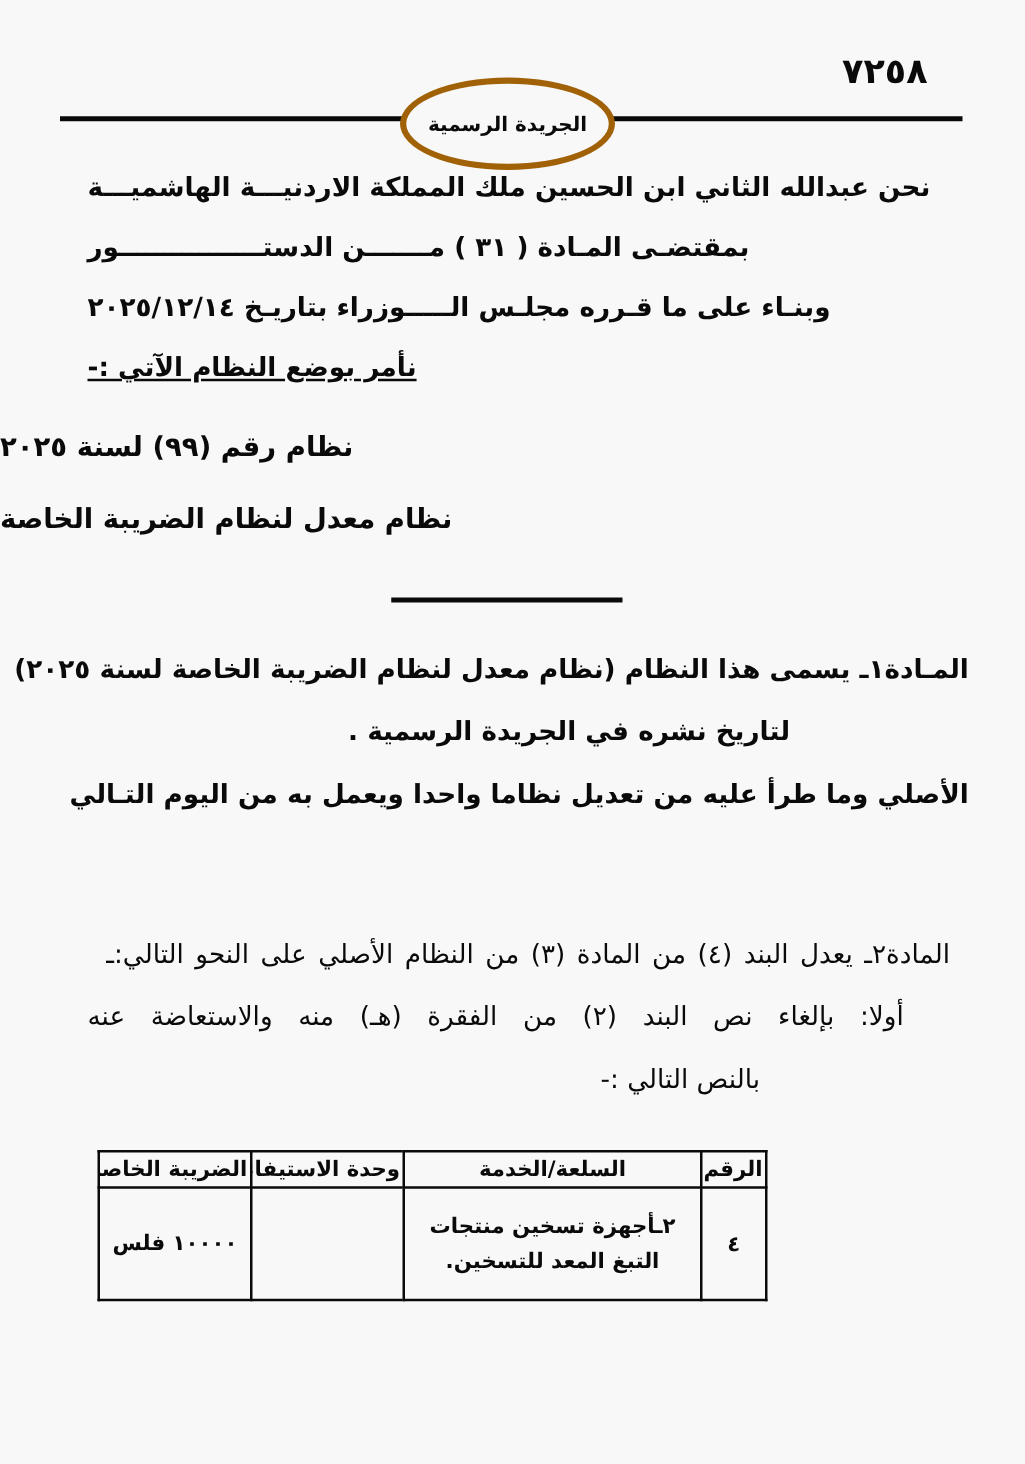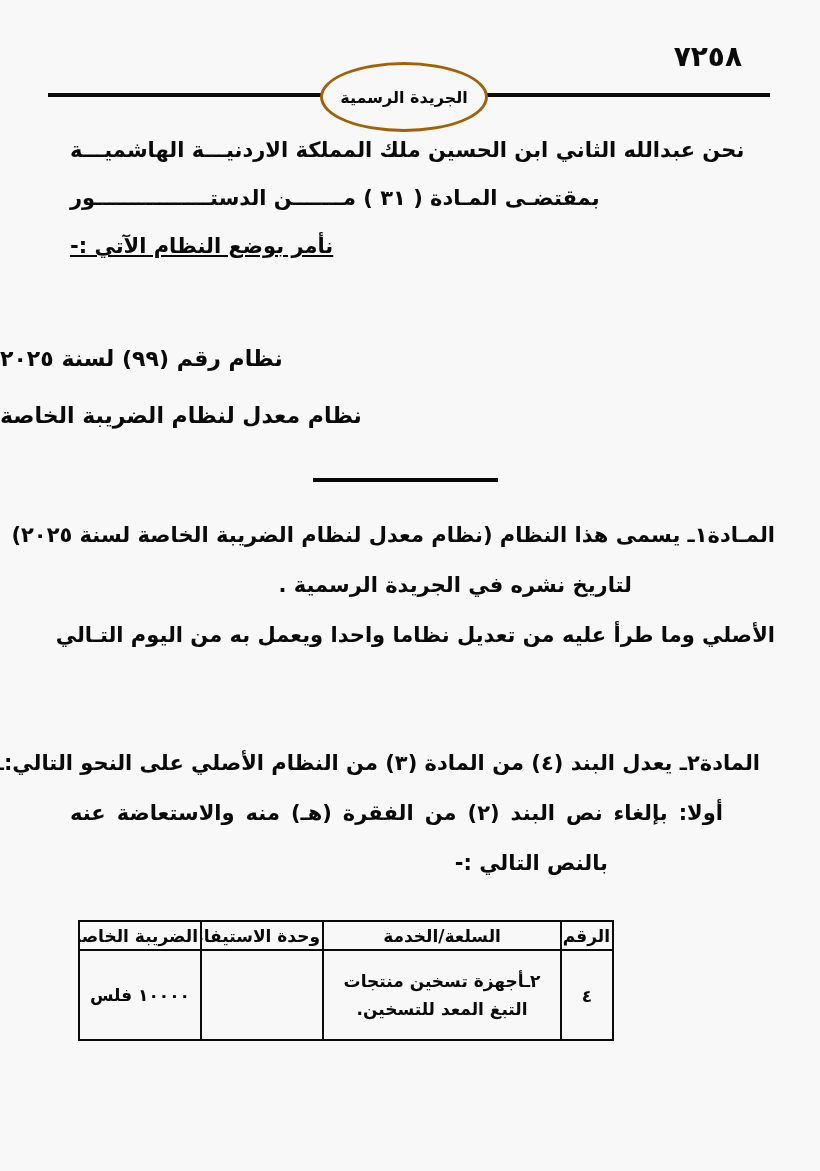--- a/index.html
+++ b/index.html
@@ -25,21 +25,21 @@
   }
   .header-rule {
     position: absolute;
     top: 93px; left: 48px; right: 50px;
     height: 4px; background: #0a0a0a;
   }
   .gazette-badge {
     position: absolute;
     top: 62px; left: 320px;
     width: 162px; height: 64px;
-    border: 3px solid #a16207;
+    border: 5px solid #a16207;
     border-radius: 50%;
     background: #f8f8f8;
     display: flex; align-items: center; justify-content: center;
     font-size: 16px; font-weight: bold;
   }
   
   .preamble {
     position: absolute;
     top: 126px; right: 45px; left: 70px;
     font-size: 21px; font-weight: bold;
@@ -71,21 +71,21 @@
     top: 510px; right: 45px; left: 70px;
     font-size: 21px; font-weight: bold;
     direction: rtl;
   }
   .article1 .line { height: 50px; line-height: 50px; white-space: nowrap; }
   .article1 .just { text-align: justify; text-align-last: justify; }
   .article1 .l4 { text-align: right; padding-right: 143px; }
   .article2 {
     position: absolute;
     top: 738px; right: 45px; left: 70px;
-    font-size: 21px; font-weight: bold;
+    font-size: 21px; font-weight: normal;
     direction: rtl;
   }
   .article2 .line { height: 50px; line-height: 50px; white-space: nowrap; }
   .article2 .l1 { text-align: justify; text-align-last: justify; padding: 0 15px; }
   .article2 .l2 { text-align: justify; text-align-last: justify; padding-right: 52px; }
   .article2 .l3 { text-align: right; padding-right: 167px; }
   
   .tax-table-wrap {
     position: absolute;
     top: 920px; right: 206px;
@@ -130,20 +130,21 @@
 
   <div class="header-rule"></div>
 
   <div class="gazette-badge">
     <span>الجريدة الرسمية</span>
   </div>
 
   <div class="preamble">
     <div class="line l1">نحن عبدالله الثاني ابن الحسين ملك المملكة الاردنيـــة الهاشميـــة</div>
     <div class="line l2">بمقتضـى المـادة ( ٣١ ) مـــــــن الدستــــــــــــــــور</div>
+    <div class="line l3">وبنـاء على ما قـرره مجلـس الـــــوزراء بتاريـخ ٢٠٢٥/١٢/١٤</div>
     <div class="line l4">نأمر بوضع النظام الآتي :-</div>
   </div>
 
   <div class="title-block">
     <div class="t1">نظام رقم (٩٩) لسنة ٢٠٢٥</div>
     <div class="t2">نظام معدل لنظام الضريبة الخاصة</div>
   </div>
   <div class="title-separator"></div>
 
   <div class="article1">

